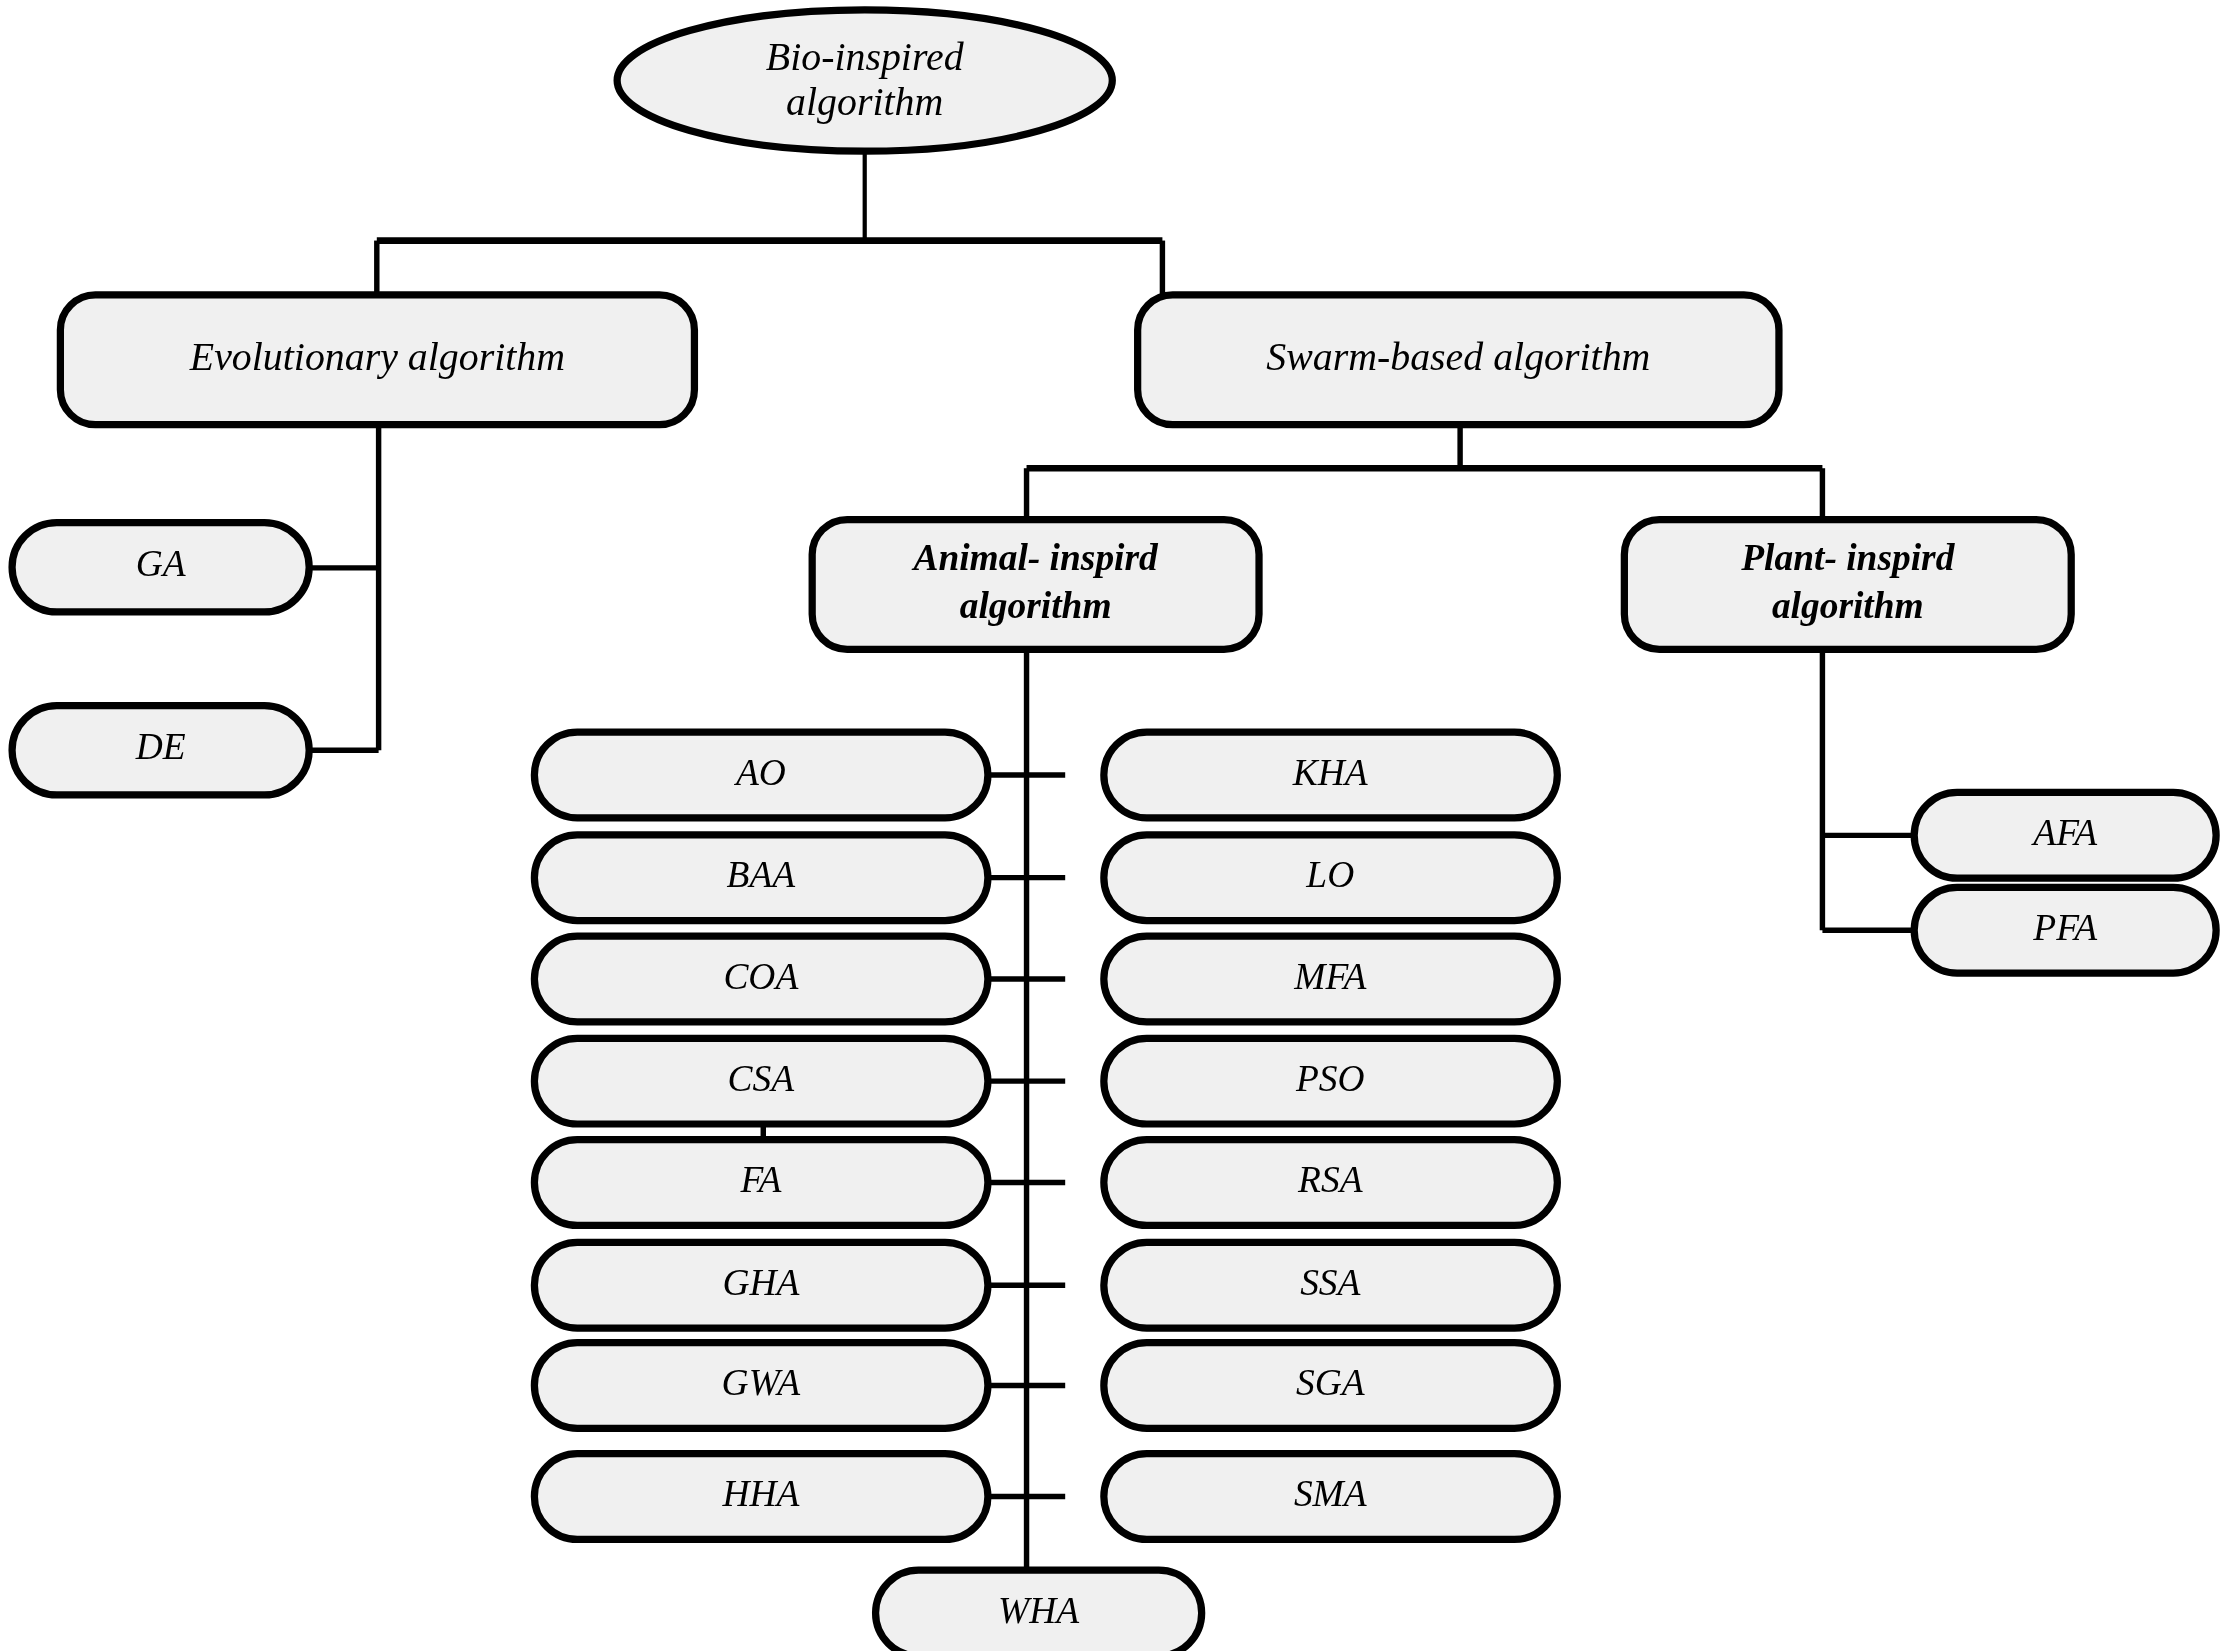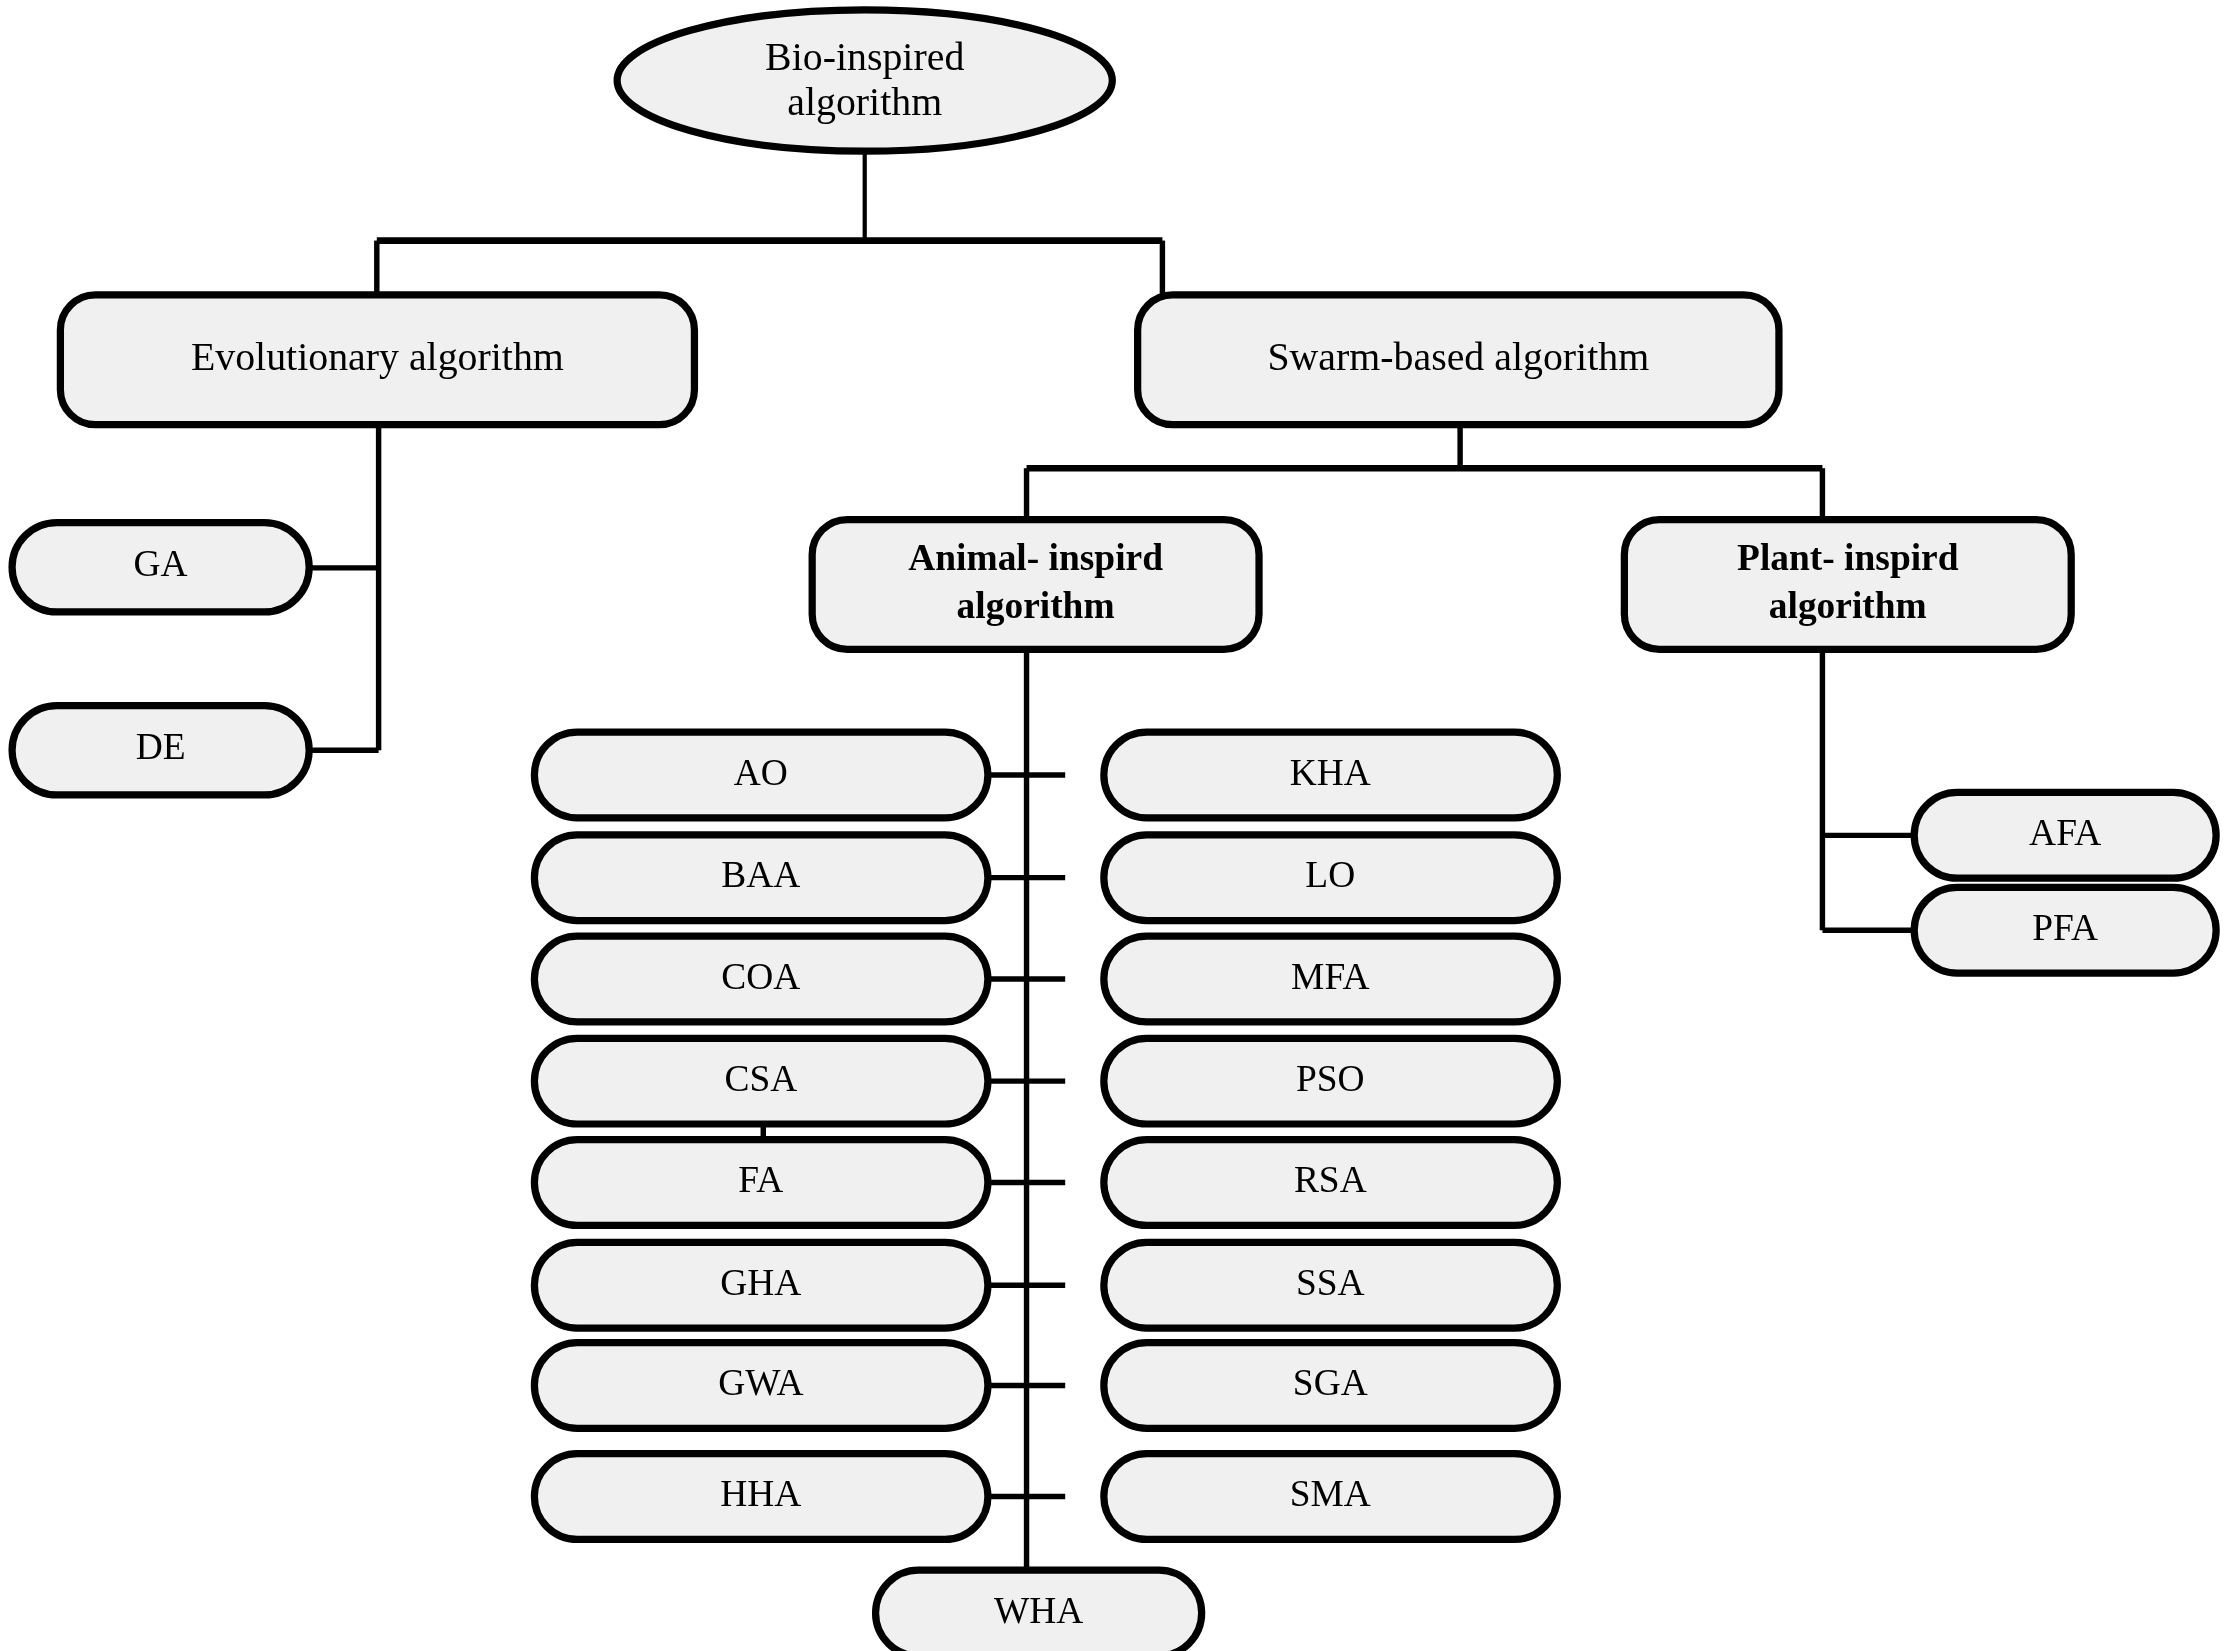--- a/index.html
+++ b/index.html
@@ -1,18 +1,18 @@
 <!DOCTYPE html>
 <html style="font-size:9.7px"><head>
 <meta charset="utf-8">
 <style>
   html,body{margin:0;padding:0;background:#ffffff;}
   body{width:2227px;height:1652px;overflow:hidden;
        font-family:"Liberation Serif","DejaVu Serif",serif;}
-  #stage{position:relative;width:1812px;height:1652px;background:#ffffff;}
+  #stage{position:relative;width:1812px;height:1652px;background:#ffffff;font-style:italic;}
   svg#diagram{position:absolute;left:0;top:0;width:2227px;height:1652px;display:block;}
   .connector{stroke:#000000;fill:none;}
   .node-shape{fill:#f0f0f0;stroke:#000000;}
   .node-label{fill:#000000;text-anchor:middle;dominant-baseline:middle;
               font-family:"Liberation Serif","DejaVu Serif",serif;}
   .lbl-root{font-size:66px;}
   .lbl-l2{font-size:66px;}
   .lbl-l3{font-size:62px;font-weight:bold;}
   .lbl-leaf{font-size:62px;}
 </style>

